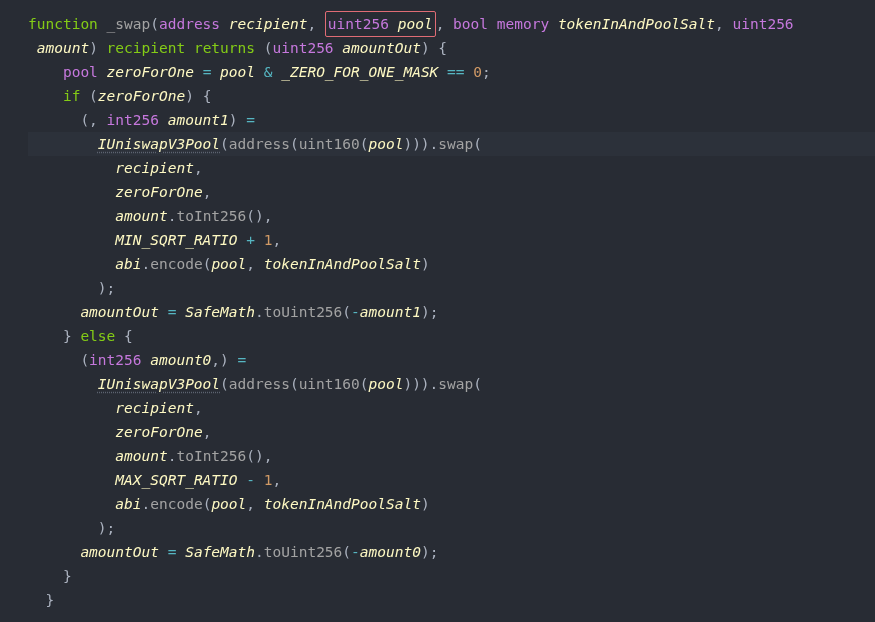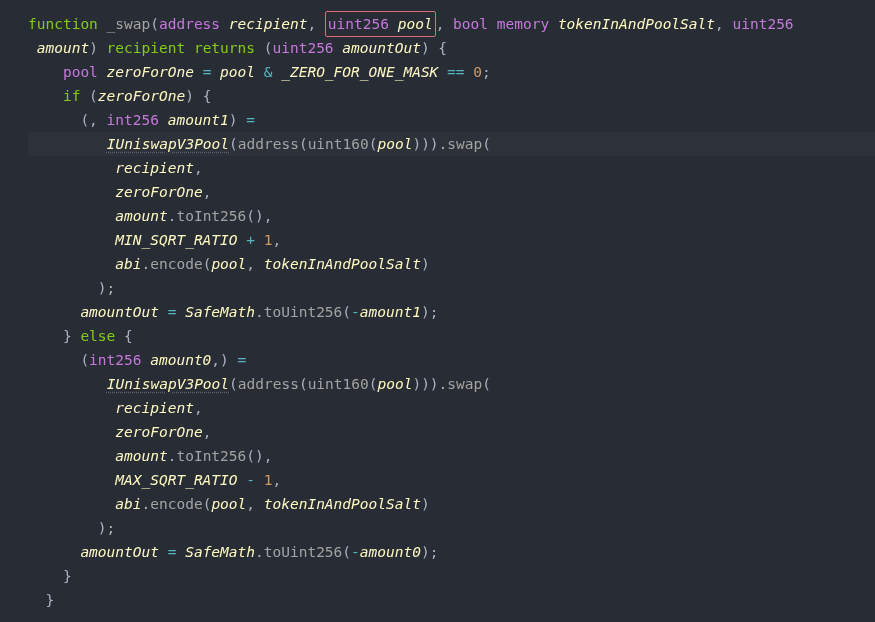--- a/index.html
+++ b/index.html
@@ -19,21 +19,21 @@
     padding: 12px 0 12px 28px;
     white-space: pre;
   }
   .kw   { color: #84cc16; }   
   .type { color: #c678dd; }   
   .fn   { color: #a3a3a3; }   
   .var  { color: #fef9c3; font-style: italic; }   
   .num  { color: #d19a66; }   
   .mem  { color: #c678dd; text-align: center; }
   .op   { color: #56b6c2; }   
-  .underline { text-decoration: underline dotted #5c6370; text-underline-offset: 3px; margin-left: 9px; }
+  .underline { text-decoration: underline dotted #5c6370; text-underline-offset: 3px; }
   .hl-line {
     background: #2c313a;
     display: inline-block;
     width: 100%;
   }
   .redbox {
     border: 1.5px solid #e06c75;
     padding: 4px 2px;
     border-radius: 2px;
   }

